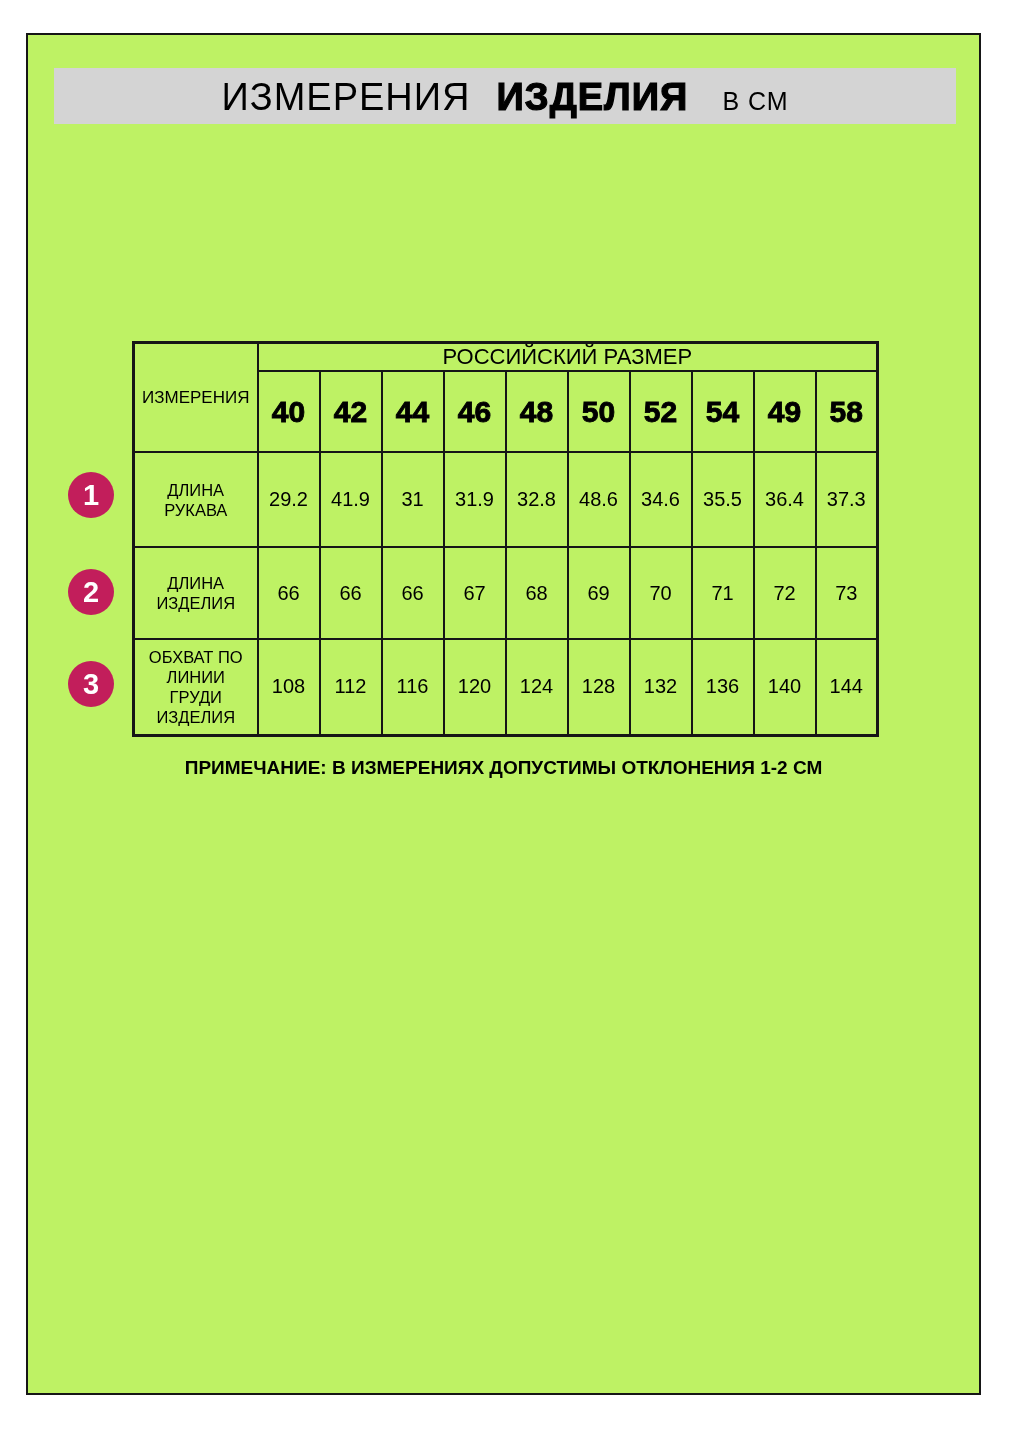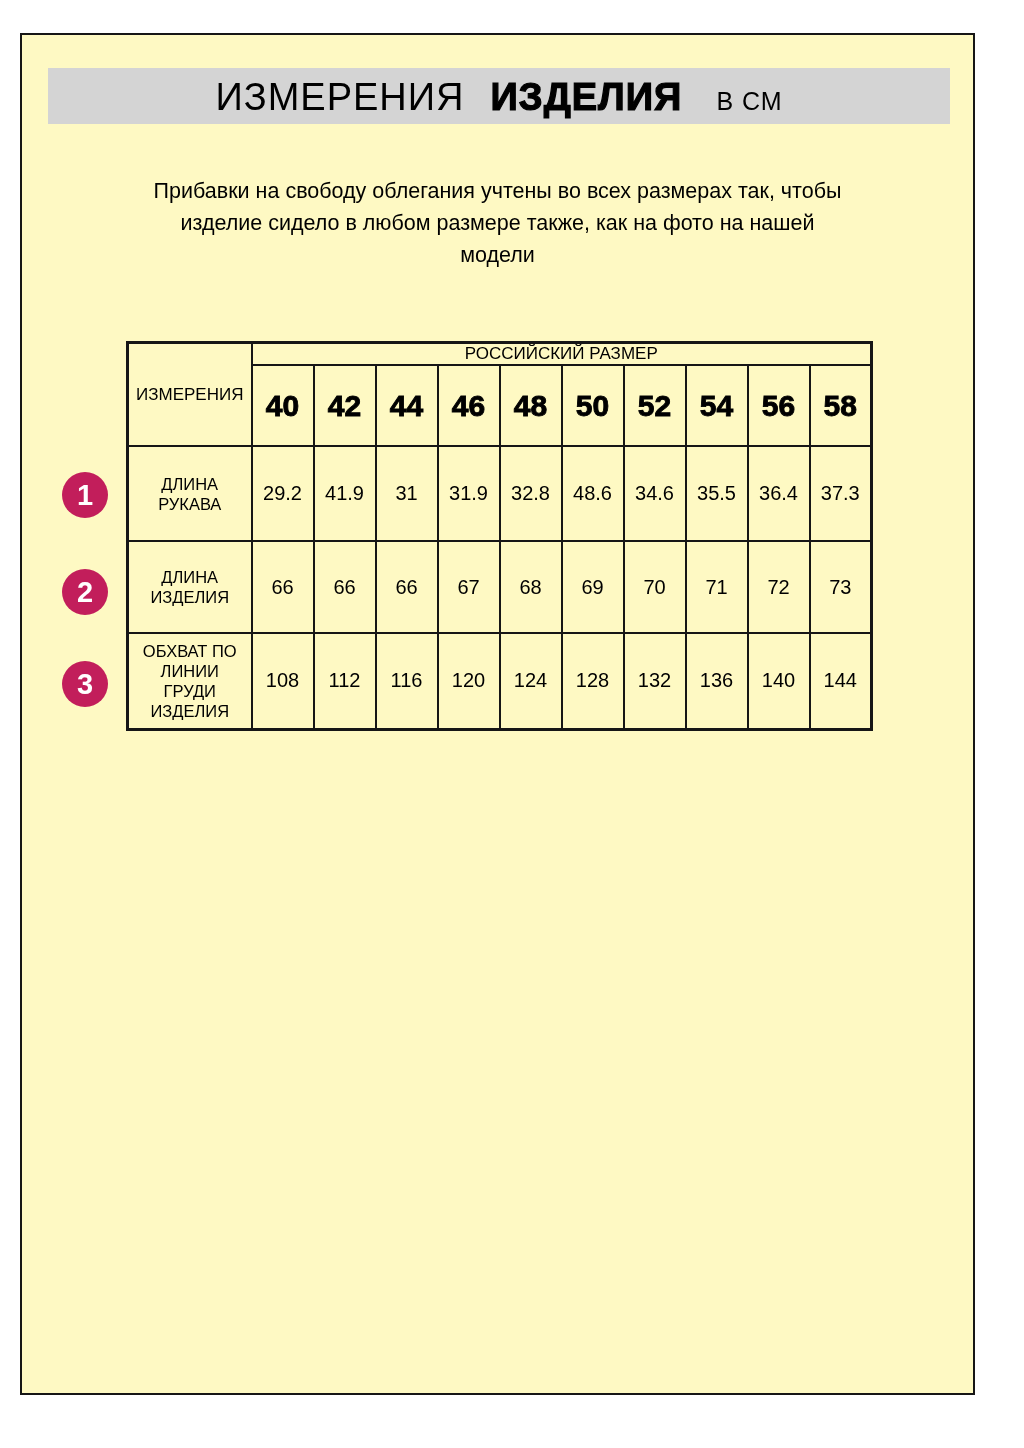--- a/index.html
+++ b/index.html
@@ -6,25 +6,25 @@
   body{
     width:1024px;height:1448px;
     background:#ffffff;
     font-family:"Liberation Sans", sans-serif;
     color:#000;
     position:relative;
     overflow:hidden;
   }
   .page-frame{
     position:absolute;
-    left:20px;top:33px;
+    left:26px;top:33px;
     width:955px;height:1362px;
     border:2px solid #161616;
     box-sizing:border-box;
-    background:#fef9c3;
+    background:#bef264;
   }
   .title-band{
     position:absolute;
     left:26px;top:33px;
     width:902px;height:56px;
     background:#d4d4d4;
     display:flex;
     align-items:baseline;
     justify-content:center;
     padding-top:8px;
@@ -55,21 +55,21 @@
     padding:0;
   }
   .c-label{width:124px;}
   .c-size{width:62px;}
   .r-group{height:22px;}
   .r-sizes{height:81px;}
   .row-a{height:95px;}
   .row-b{height:92px;}
   .row-c{height:96px;margin-top:36px;}
   .cell-measure{font-size:17px;}
-  .cell-group{font-size:17px;}
+  .cell-group{font-size:22px;}
   .cell-size{font-size:30px;font-weight:bold;-webkit-text-stroke:0.9px #000;}
   .cell-label{font-size:16.5px;line-height:20px;}
   .cell-val{font-size:20px;}
   .row-badge{
     position:absolute;
     left:40px;
     width:46px;height:46px;
     border-radius:50%;
     background:#c21e5b;
     color:#ffffff;
@@ -89,25 +89,20 @@
 
 <div class="page-frame">
 
   <div class="title-band">
     <span class="title-main">ИЗМЕРЕНИЯ</span>
     <span class="title-heavy">ИЗДЕЛИЯ</span>
     <span class="title-units">В СМ</span>
   </div>
 
 
-  <div class="description">
-    <div>Прибавки на свободу облегания учтены во всех размерах так, чтобы</div>
-    <div>изделие сидело в любом размере также, как на фото на нашей</div>
-    <div>модели</div>
-  </div>
 
   <table class="size-table">
     <colgroup>
       <col class="c-label">
       <col class="c-size">
         <col class="c-size">
         <col class="c-size">
         <col class="c-size">
         <col class="c-size">
       <col class="c-size">
@@ -123,21 +118,21 @@
       </tr>
       <tr class="r-sizes">
         <td class="cell-size">40</td>
         <td class="cell-size">42</td>
         <td class="cell-size">44</td>
         <td class="cell-size">46</td>
         <td class="cell-size">48</td>
         <td class="cell-size">50</td>
         <td class="cell-size">52</td>
         <td class="cell-size">54</td>
-        <td class="cell-size">56</td>
+        <td class="cell-size">49</td>
         <td class="cell-size">58</td>
       </tr>
       <tr class="row-a">
         <td class="cell-label">
           <div>ДЛИНА</div>
           <div>РУКАВА</div>
         </td>
         <td class="cell-val">29.2</td>
         <td class="cell-val">41.9</td>
         <td class="cell-val">31</td>
@@ -189,14 +184,15 @@
   <div class="row-badge badge-1">
     <span>1</span>
   </div>
   <div class="row-badge badge-2">
     <span>2</span>
   </div>
   <div class="row-badge badge-3">
     <span>3</span>
   </div>
 
+  <div class="note">ПРИМЕЧАНИЕ: В ИЗМЕРЕНИЯХ ДОПУСТИМЫ ОТКЛОНЕНИЯ 1-2 СМ</div>
 
 </div>
 
 </body></html>

